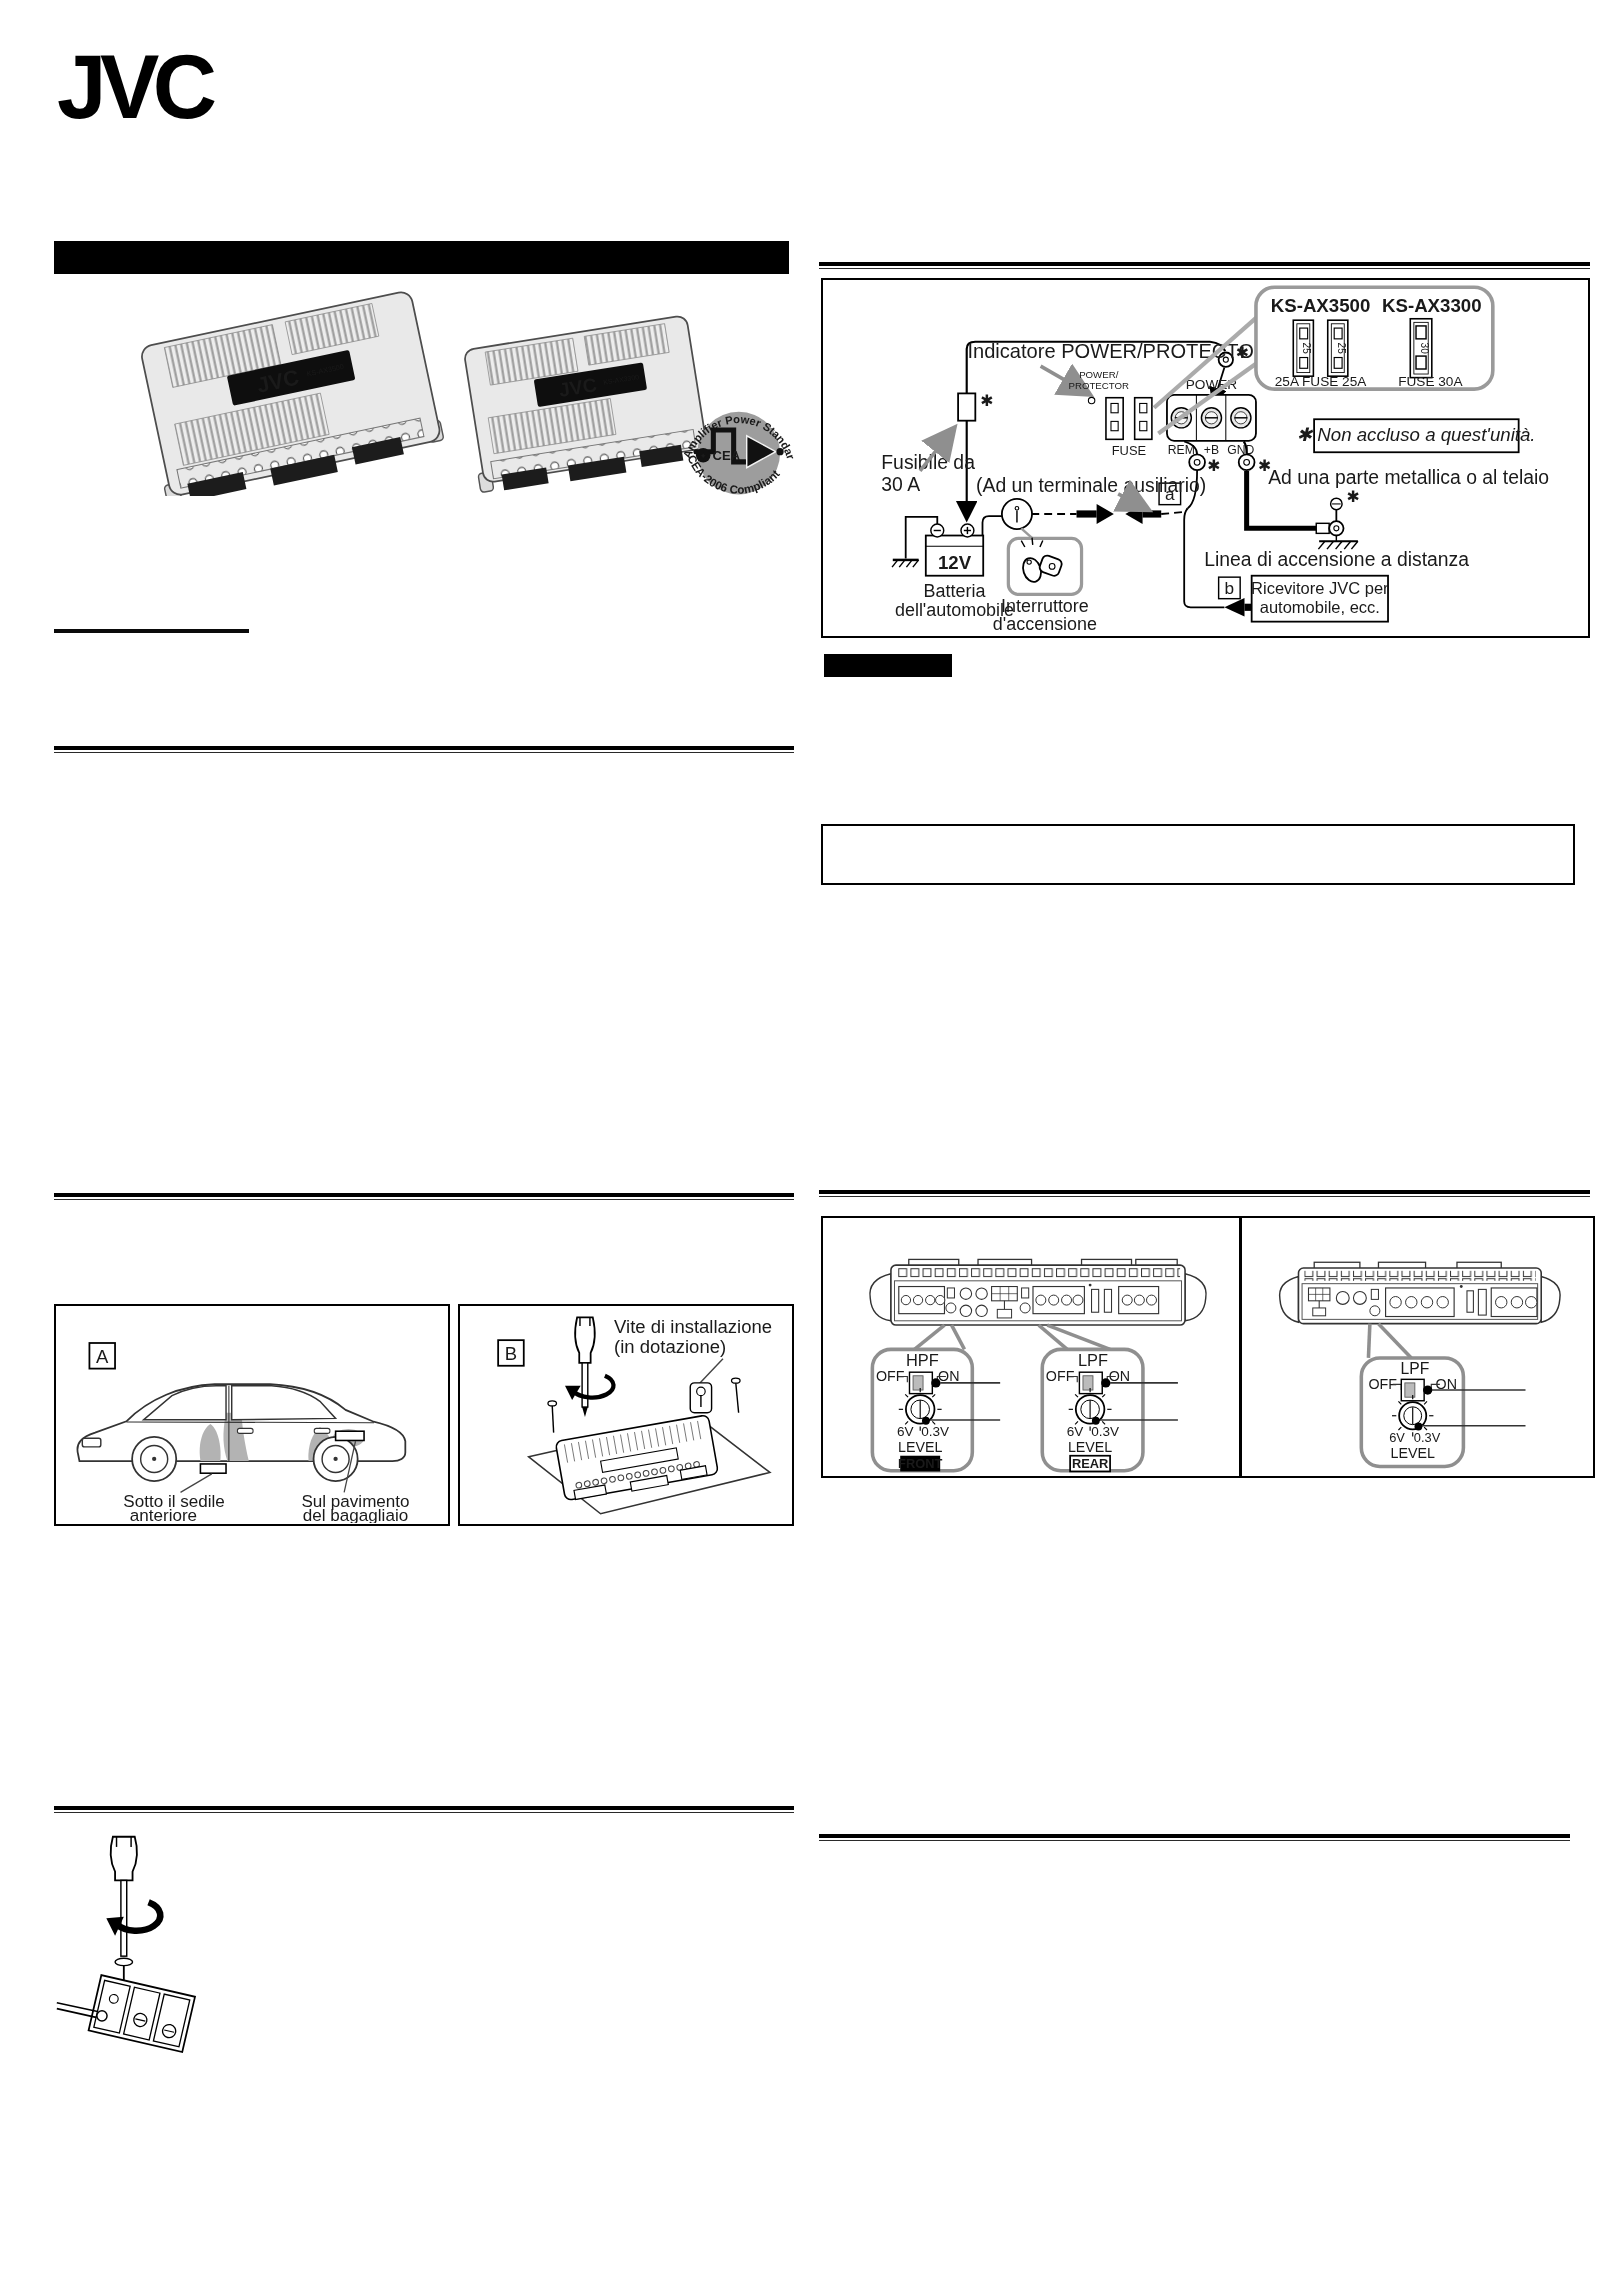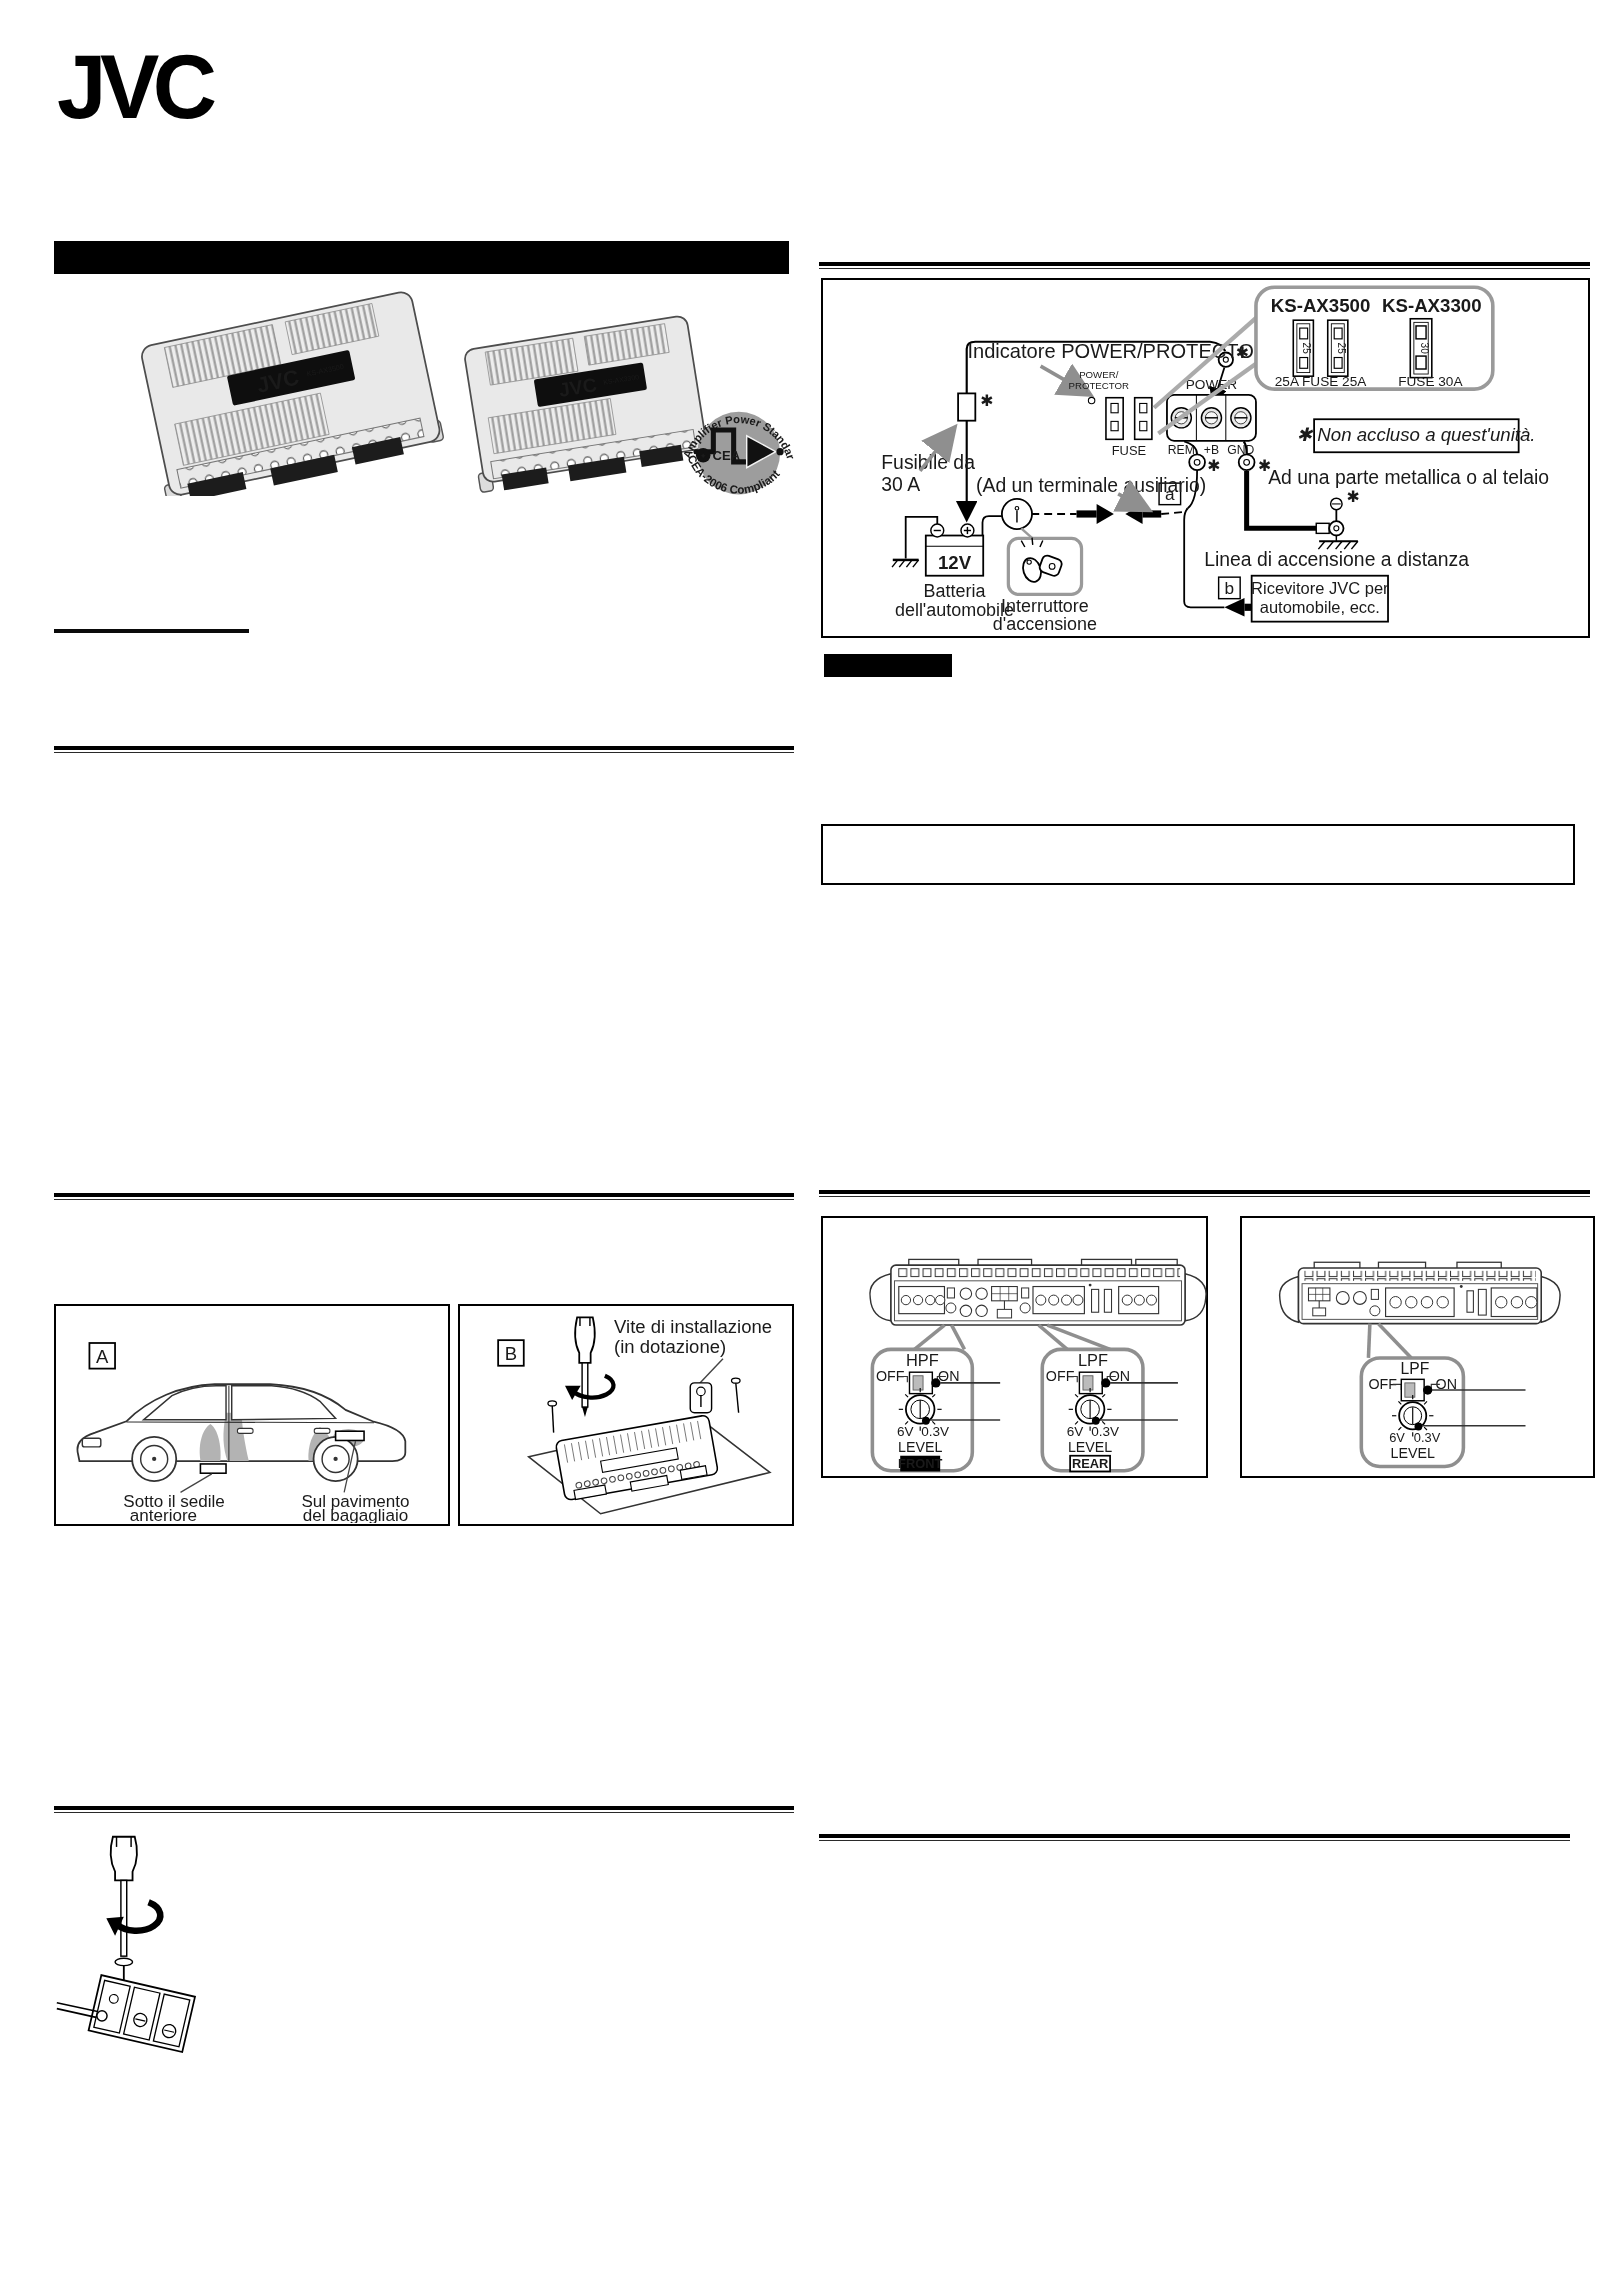--- a/index.html
+++ b/index.html
@@ -412,21 +412,21 @@
   </g>
   <g>
     <line x1="128" y1="140" x2="130" y2="178" stroke="#000" stroke-width="2"></line>
     <ellipse cx="128" cy="137" rx="6" ry="3.5" fill="#fff" stroke="#000" stroke-width="1.8"></ellipse>
     <line x1="386" y1="108" x2="390" y2="150" stroke="#000" stroke-width="2"></line>
     <ellipse cx="386" cy="105" rx="6" ry="3.5" fill="#fff" stroke="#000" stroke-width="1.8"></ellipse>
   </g>
 </svg>
 </div>
 
-<div class="abs frame" style="left:821px;top:1216px;width:387px;height:262px;">
+<div class="abs frame" style="left:821px;top:1216px;width:420px;height:262px;">
 <svg width="400" height="257" viewBox="0 0 556 360">
   <defs>
     <pattern id="sqrow" width="17" height="14" patternUnits="userSpaceOnUse">
           <rect x="2" y="1" width="11" height="11" fill="#fff" stroke="#333" stroke-width="1.4"></rect>
         </pattern>
   </defs>
   <g>
     <path d="M93,78 Q60,86 64,112 Q66,140 93,144 Z" fill="#fff" stroke="#333" stroke-width="2"></path>
     <path d="M505,78 Q538,86 534,112 Q532,140 505,144 Z" fill="#fff" stroke="#333" stroke-width="2"></path>
     <rect x="118" y="58" width="70" height="12" fill="#fff" stroke="#333" stroke-width="1.8"></rect>

